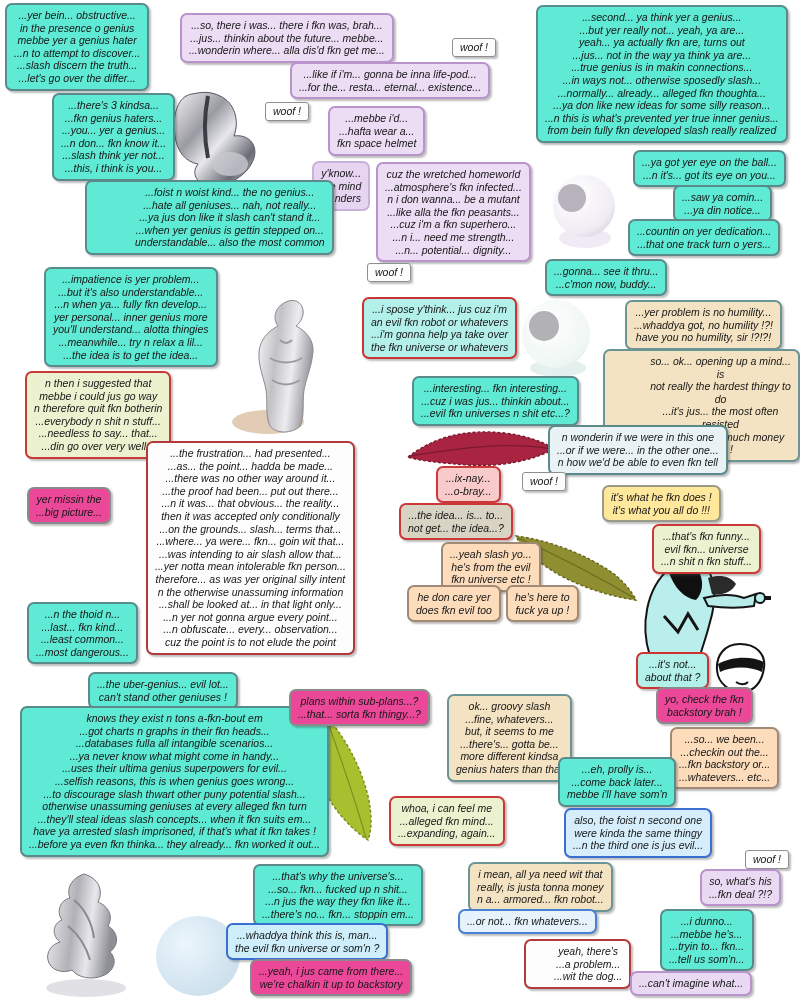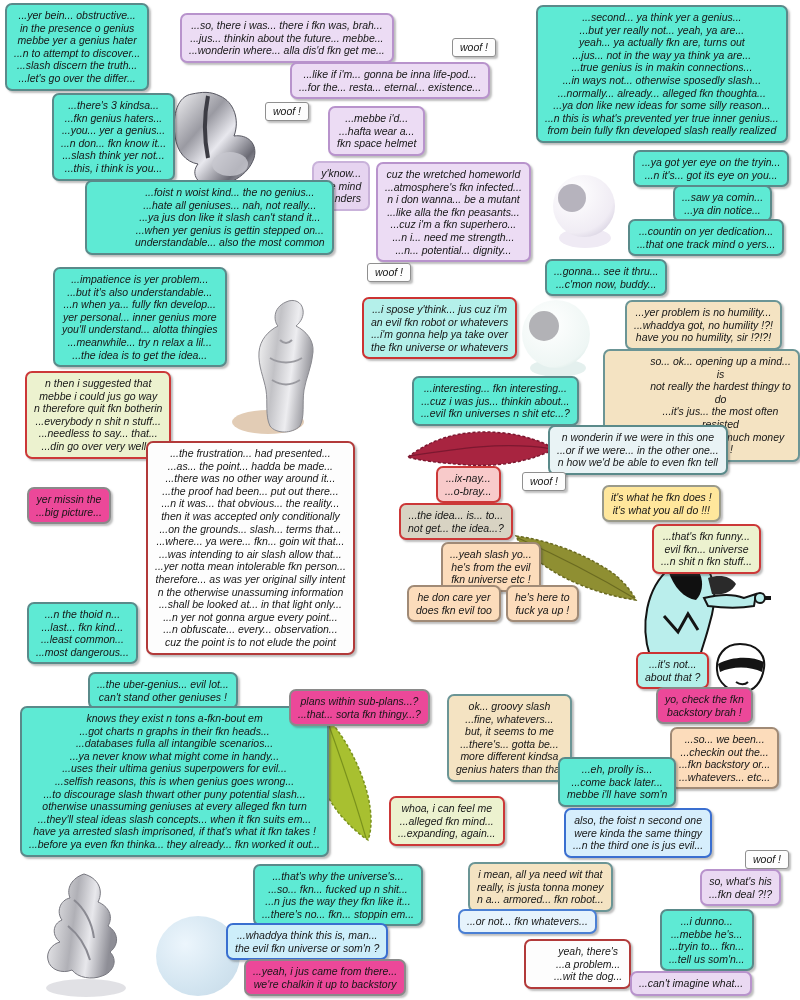--- a/index.html
+++ b/index.html
@@ -169,32 +169,32 @@
 <div class="b purplelabel" style="left:312px;top:161px;">y'know...
 the mind
 wanders</div>
 <div class="b purple" style="left:376px;top:162px;">cuz the wretched homeworld
 ...atmosphere's fkn infected...
 n i don wanna... be a mutant
 ...like alla the fkn peasants...
 ...cuz i'm a fkn superhero...
 ...n i... need me strength...
 ...n... potential... dignity...</div>
-<div class="b teal" style="left:633px;top:150px;">...ya got yer eye on the tryin...
+<div class="b teal" style="left:633px;top:150px;">...ya got yer eye on the ball...
 ...n it's... got its eye on you...</div>
 <div class="b teal" style="left:673px;top:185px;">...saw ya comin...
 ...ya din notice...</div>
 <div class="b teal" style="left:628px;top:219px;">...countin on yer dedication...
-...that one track mind o yers...</div>
+...that one track turn o yers...</div>
 <div class="b teal" style="left:85px;top:180px;padding-left:48px;">...foist n woist kind... the no genius...
 ...hate all geniuses... nah, not really...
 ...ya jus don like it slash can't stand it...
 ...when yer genius is gettin stepped on...
 understandable... also the most common</div>
-<div class="b teal" style="left:53px;top:267px;">...impatience is yer problem...
+<div class="b teal" style="left:44px;top:267px;">...impatience is yer problem...
 ...but it's also understandable...
 ...n when ya... fully fkn develop...
 yer personal... inner genius more
 you'll understand... alotta thingies
 ...meanwhile... try n relax a lil...
 ...the idea is to get the idea...</div>
 <div class="b teal" style="left:545px;top:259px;">...gonna... see it thru...
 ...c'mon now, buddy...</div>
 <div class="b woof" style="left:367px;top:263px;">woof !</div>
 <div class="b cyanred" style="left:362px;top:297px;">...i spose y'think... jus cuz i'm
@@ -310,15 +310,15 @@
 <div class="b bluecyan" style="left:226px;top:923px;">...whaddya think this is, man...
 the evil fkn universe or som'n ?</div>
 <div class="b bluelight" style="left:458px;top:909px;">...or not... fkn whatevers...</div>
 <div class="b teal" style="left:660px;top:909px;">...i dunno...
 ...mebbe he's...
 ...tryin to... fkn...
 ...tell us som'n...</div>
 <div class="b whitered" style="left:524px;top:939px;padding-left:28px;">yeah, there's
 ...a problem...
 ...wit the dog...</div>
-<div class="b plain" style="left:244px;top:959px;">...yeah, i jus came from there...
+<div class="b plain" style="left:250px;top:959px;">...yeah, i jus came from there...
 we're chalkin it up to backstory</div>
 <div class="b lav" style="left:630px;top:971px;">...can't imagine what...</div>
 
 </body></html>

